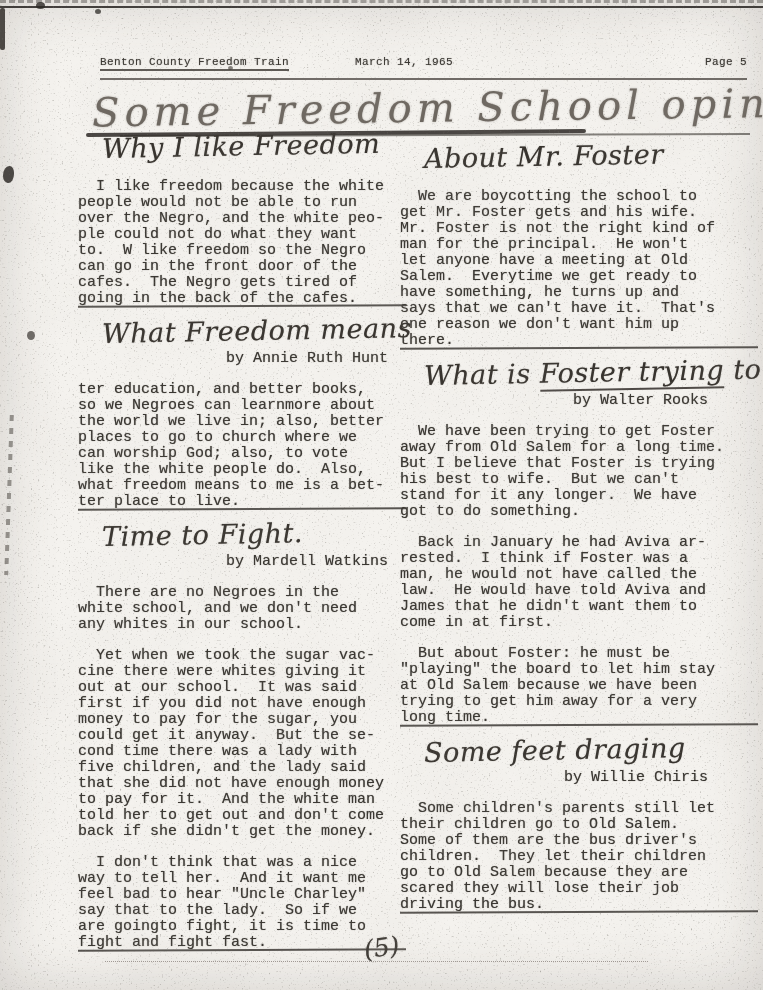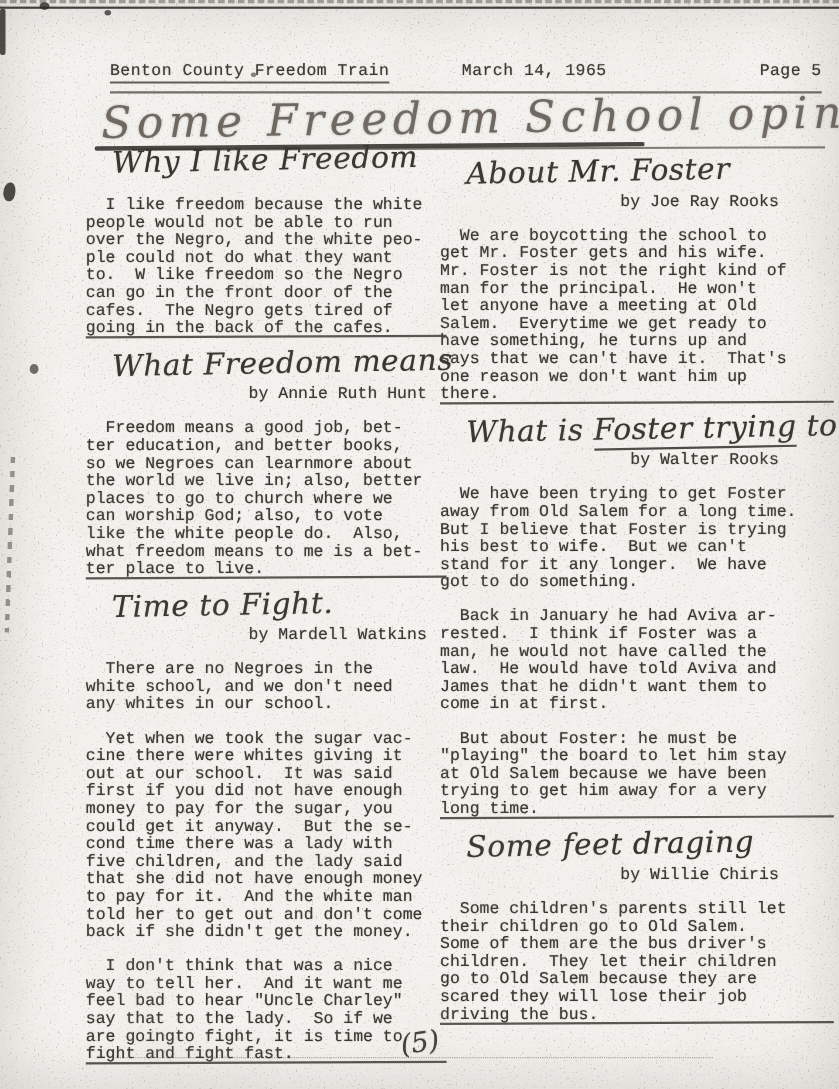--- a/index.html
+++ b/index.html
@@ -20,21 +20,21 @@
   .speck1{position:absolute;left:95px;top:9px;width:6px;height:5px;background:#2b2824;border-radius:50%;opacity:.75;z-index:2;}
   .speck2{position:absolute;left:228px;top:66px;width:5px;height:4px;background:#35312c;border-radius:50%;opacity:.6;z-index:2;}
   .smudge-v{position:absolute;left:7px;top:415px;width:4px;height:160px;
     background:repeating-linear-gradient(180deg,rgba(62,57,51,.5) 0 6px,transparent 6px 13px);
     transform:rotate(2deg);z-index:2;}
   .bottom-dots{position:absolute;top:961px;left:105px;right:115px;border-top:1px dotted rgba(95,88,80,.55);z-index:2;}
   
   .header{
     position:absolute;top:56px;left:100px;right:16px;z-index:3;
     display:flex;align-items:baseline;
-    font-size:15px;letter-spacing:.4px;
+    font-size:11px;letter-spacing:.4px;
     text-shadow:0 0 1px rgba(58,55,50,.55);
     border-bottom:2px solid rgba(55,50,45,.7);padding-bottom:7px;
   }
   .masthead{border-bottom:2px solid rgba(55,50,45,.8);padding-bottom:1px;}
   .header-date{margin-left:66px;}
   .header-page{margin-left:auto;}
   
   .main-title{
     position:absolute;top:84px;left:92px;z-index:3;
     font-family:"DejaVu Serif",serif;font-style:italic;
@@ -111,21 +111,20 @@
           <div class="tline">to.  W like freedom so the Negro</div>
           <div class="tline">can go in the front door of the</div>
           <div class="tline">cafes.  The Negro gets tired of</div>
           <div class="tline rule-line">going in the back of the cafes.</div>
         </div>
       </section>
       <section class="article">
         <div class="hand-title"><span>What Freedom means</span></div>
         <div class="byline">by Annie Ruth Hunt</div>
         <div class="para">
-          <div class="tline">  Freedom means a good job, bet-</div>
           <div class="tline">ter education, and better books,</div>
           <div class="tline">so we Negroes can learnmore about</div>
           <div class="tline">the world we live in; also, better</div>
           <div class="tline">places to go to church where we</div>
           <div class="tline">can worship God; also, to vote</div>
           <div class="tline">like the white people do.  Also,</div>
           <div class="tline">what freedom means to me is a bet-</div>
           <div class="tline rule-line">ter place to live.</div>
         </div>
       </section>
@@ -157,21 +156,20 @@
           <div class="tline">feel bad to hear "Uncle Charley"</div>
           <div class="tline">say that to the lady.  So if we</div>
           <div class="tline">are goingto fight, it is time to</div>
           <div class="tline rule-line">fight and fight fast.</div>
         </div>
       </section>
     </div>
   <div class="col col-right">
       <section class="article">
         <div class="hand-title"><span>About Mr. Foster</span></div>
-        <div class="byline">by Joe Ray Rooks</div>
         <div class="para">
           <div class="tline">  We are boycotting the school to</div>
           <div class="tline">get Mr. Foster gets and his wife.</div>
           <div class="tline">Mr. Foster is not the right kind of</div>
           <div class="tline">man for the principal.  He won't</div>
           <div class="tline">let anyone have a meeting at Old</div>
           <div class="tline">Salem.  Everytime we get ready to</div>
           <div class="tline">have something, he turns up and</div>
           <div class="tline">says that we can't have it.  That's</div>
           <div class="tline">one reason we don't want him up</div>

